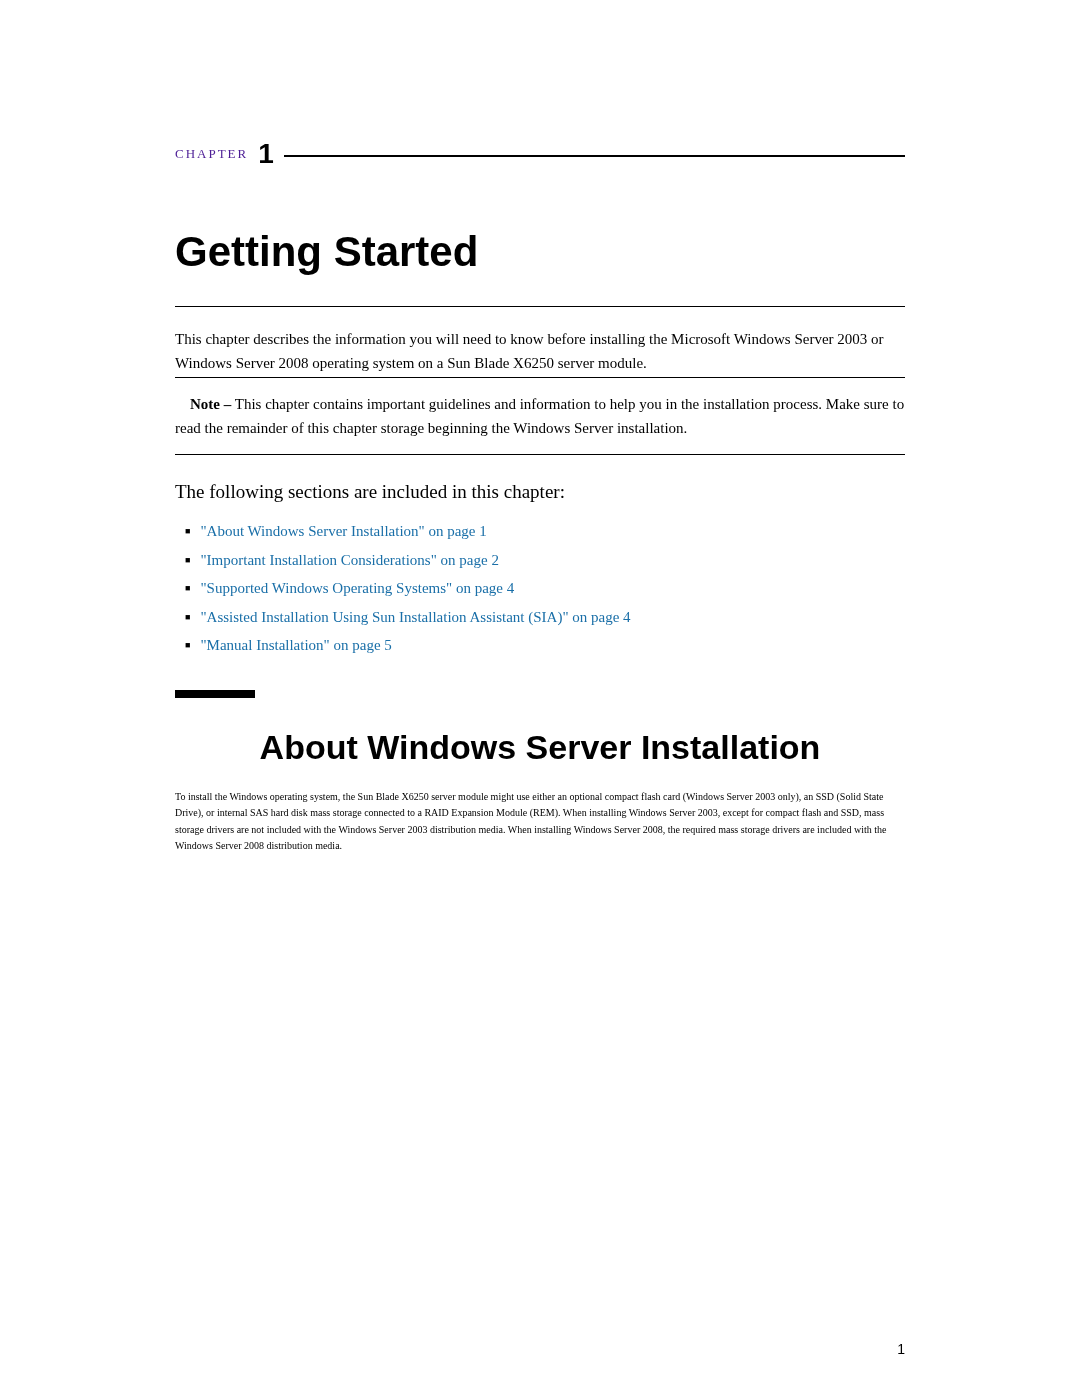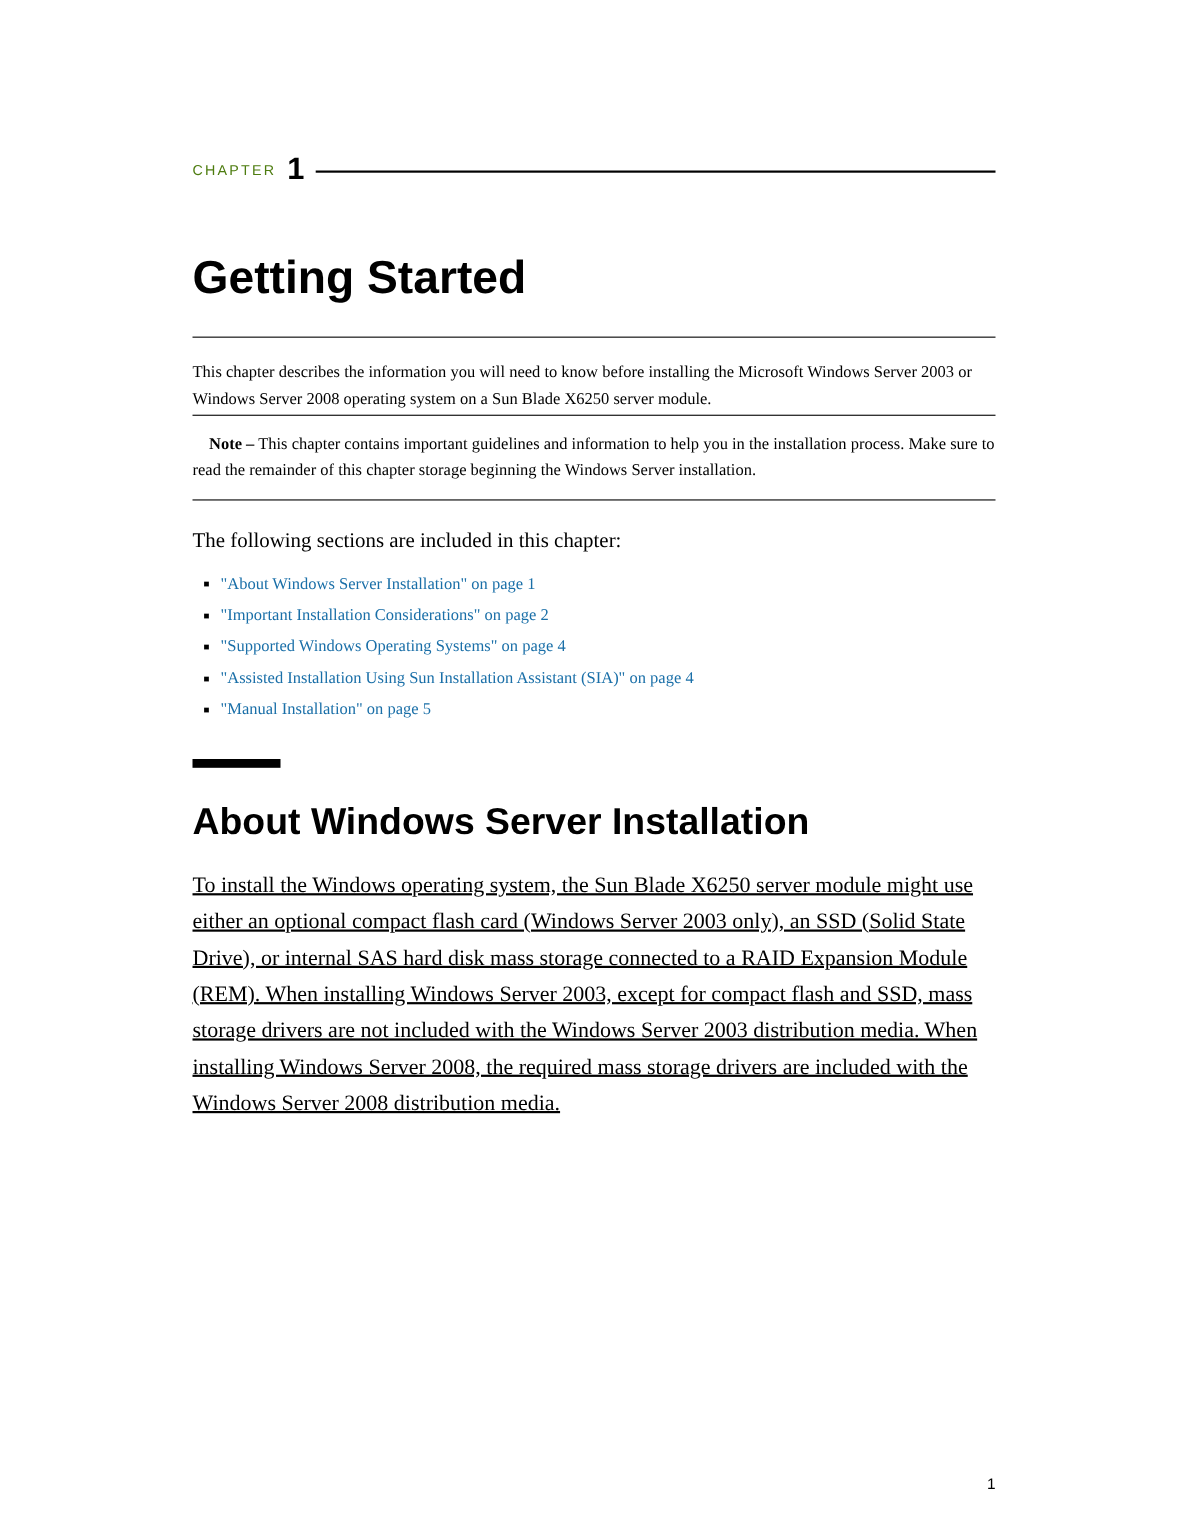--- a/index.html
+++ b/index.html
@@ -31,26 +31,26 @@
     }
 
     
     .chapter-header {
       display: flex;
       align-items: center;
       margin-bottom: 60px;
     }
 
     .chapter-label {
-      font-family: Liberation Sans, sans-serif;
+      font-family: Liberation Serif, serif;
       font-size: 13px;
       font-weight: normal;
       letter-spacing: 2px;
       text-transform: uppercase;
-      color: #4d7c0f;
+      color: #4c1d95;
     }
 
     .chapter-number {
       font-family: Arial, Helvetica, sans-serif;
       font-size: 28px;
       font-weight: bold;
       margin-left: 10px;
       line-height: 1;
     }
 
@@ -148,29 +148,29 @@
       margin: 10px 0 30px 0;
     }
 
     
     .section-title {
       font-family: Arial, Helvetica, sans-serif;
       font-size: 34px;
       font-weight: bold;
       color: #000;
       margin-bottom: 22px;
+      text-align: center;
     }
 
     
     .body-para {
-      font-size: 20px;
+      font-size: 10px;
       line-height: 1.65;
       color: #000;
       margin-bottom: 16px;
-      text-decoration: underline;
     }
 
     
     .page-number {
       position: absolute;
       bottom: 40px;
       right: 175px;
       font-family: Arial, Helvetica, sans-serif;
       font-size: 14px;
       color: #000;

